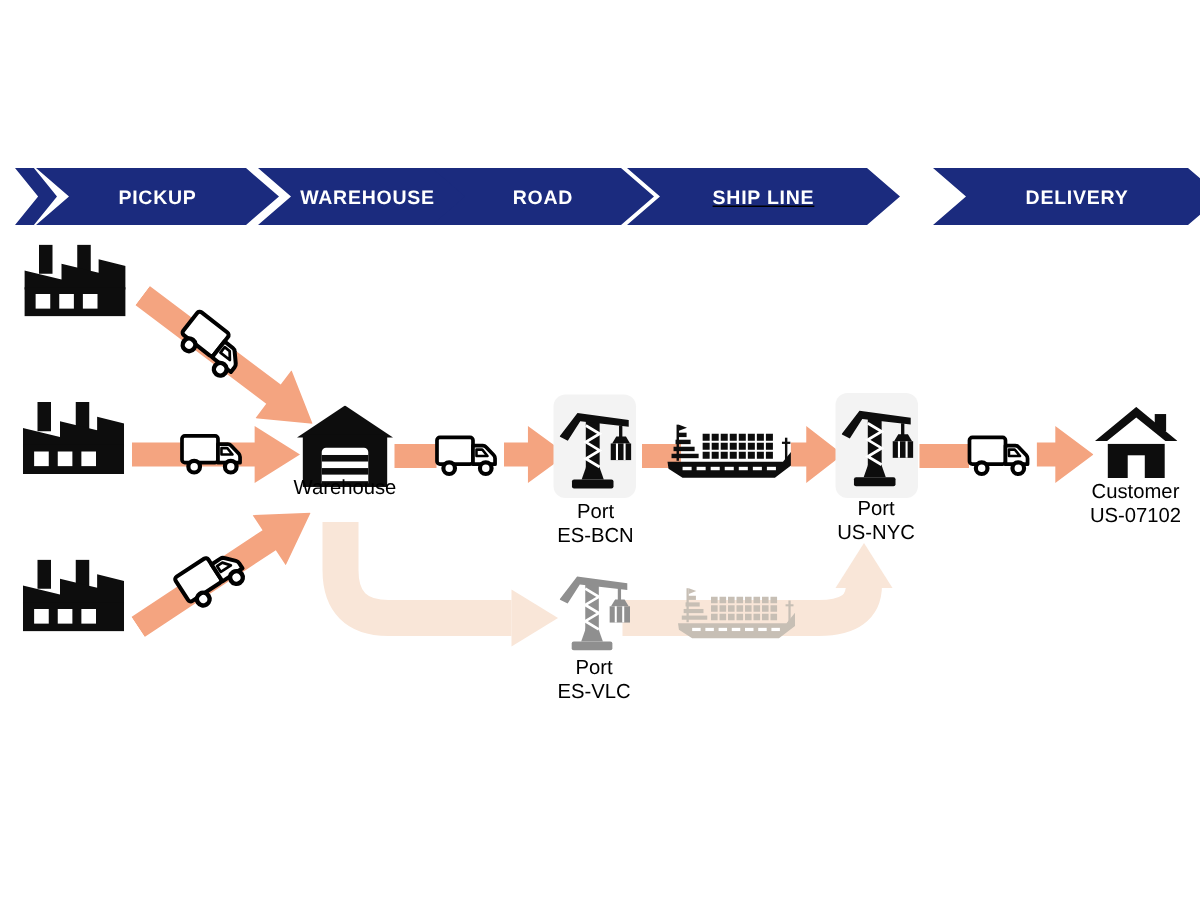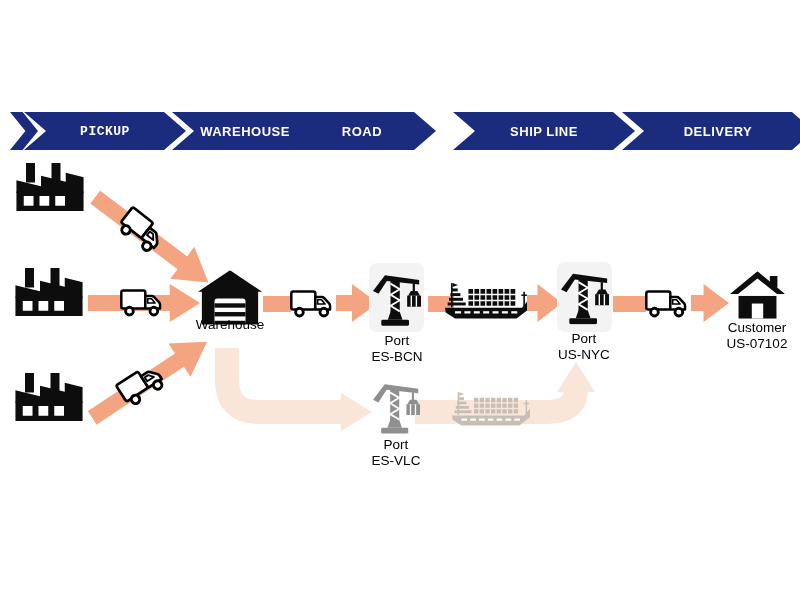--- a/index.html
+++ b/index.html
@@ -114,30 +114,30 @@
       <rect x="9" y="26" width="40" height="24" fill="currentColor"></rect>
       <rect x="23" y="34" width="12" height="16" fill="#fff"></rect>
     </symbol>
   </defs>
 </svg>
 
 <div class="canvas">
 
   <div>
     <div class="seg frag" style="left:10px;width:28px;"></div>
-    <div class="seg" style="left:24px;width:162px;font-family:Liberation Mono, monospace;">
+    <div class="seg" style="left:24px;width:162px;">
       <span class="seg-label">PICKUP</span>
     </div>
     <div class="seg" style="left:172px;width:146px;">
       <span class="seg-label">WAREHOUSE</span>
     </div>
     <div class="seg" style="left:288px;width:148px;">
       <span class="seg-label">ROAD</span>
     </div>
-    <div class="seg" style="left:453px;width:182px;">
+    <div class="seg" style="left:418px;width:182px;text-decoration:underline;">
       <span class="seg-label">SHIP LINE</span>
     </div>
     <div class="seg" style="left:622px;width:192px;">
       <span class="seg-label">DELIVERY</span>
     </div>
   </div>
 
   <svg class="icon" style="left:16px;top:163px;width:68px;height:48px;" viewBox="0 0 90 64">
       <use href="#i-factory"></use>
     </svg>

